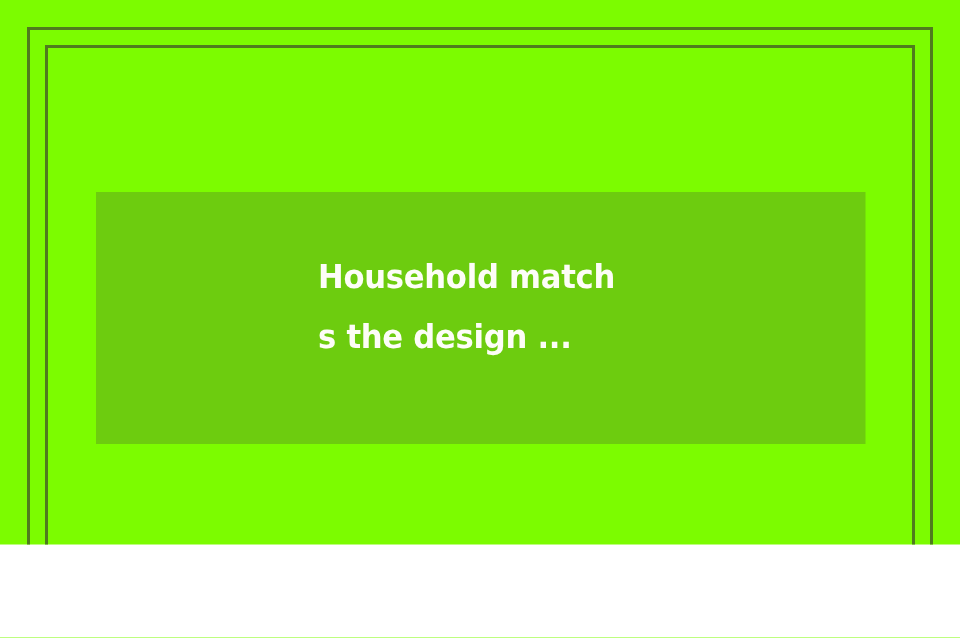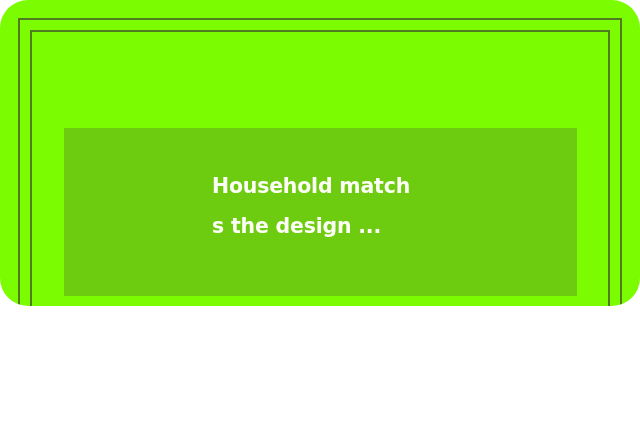--- a/index.html
+++ b/index.html
@@ -5,24 +5,23 @@
 <style>
   html, body {
     margin: 0;
     padding: 0;
     background: #ffffff;
   }
 
   #screen {
     position: relative;
     width: 640px;
-    height: 306px;
+    height: 363px;
     overflow: hidden;
     font-family: "DejaVu Sans", sans-serif;
-    border-radius: 28px;
   }
 
   
   .canvas-bg {
     position: absolute;
     left: 0;
     top: 0;
     width: 640px;
     height: 425px;
     background: #7cfc00;

